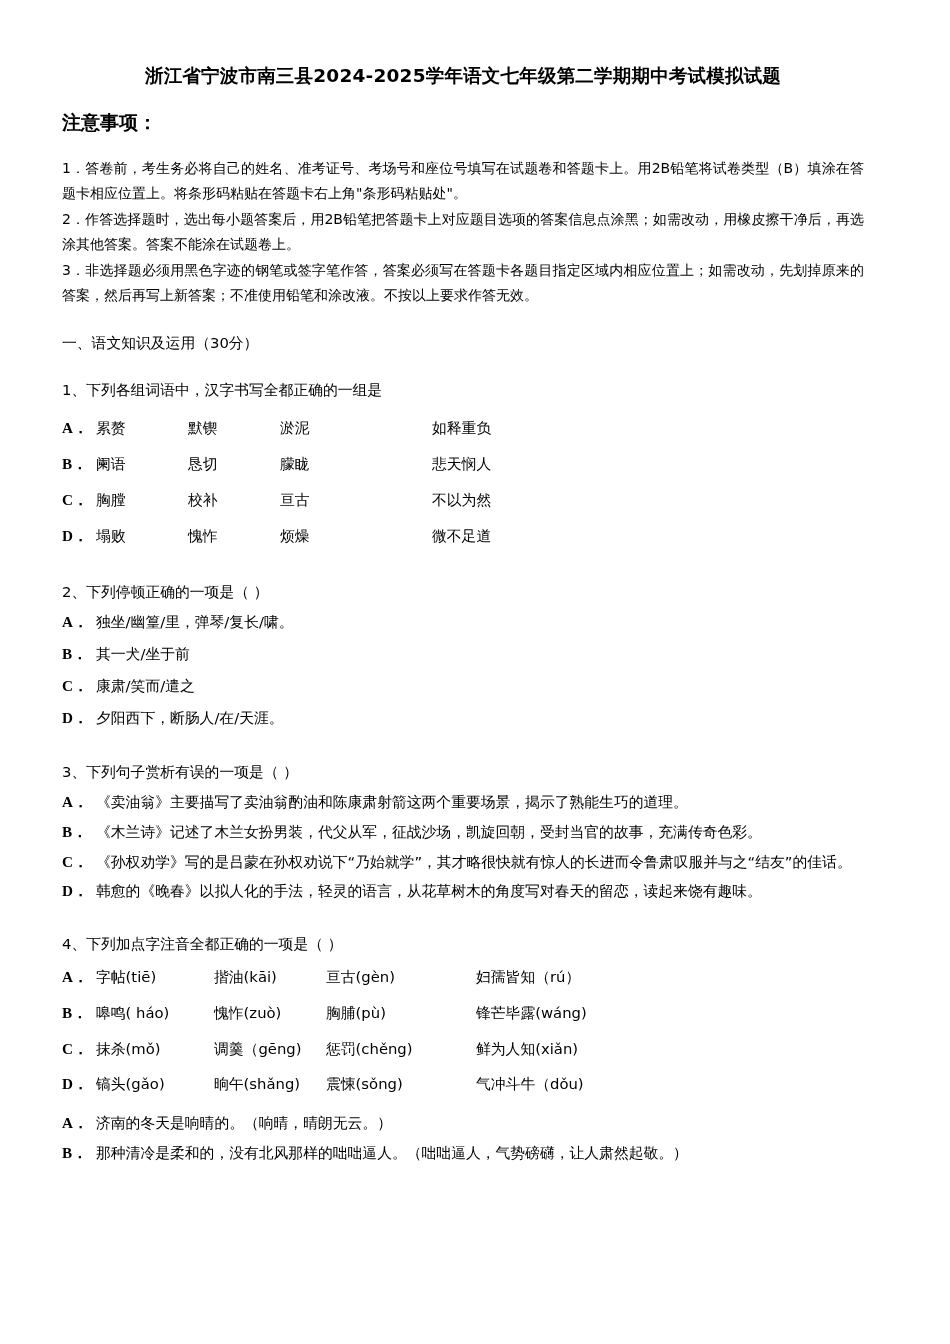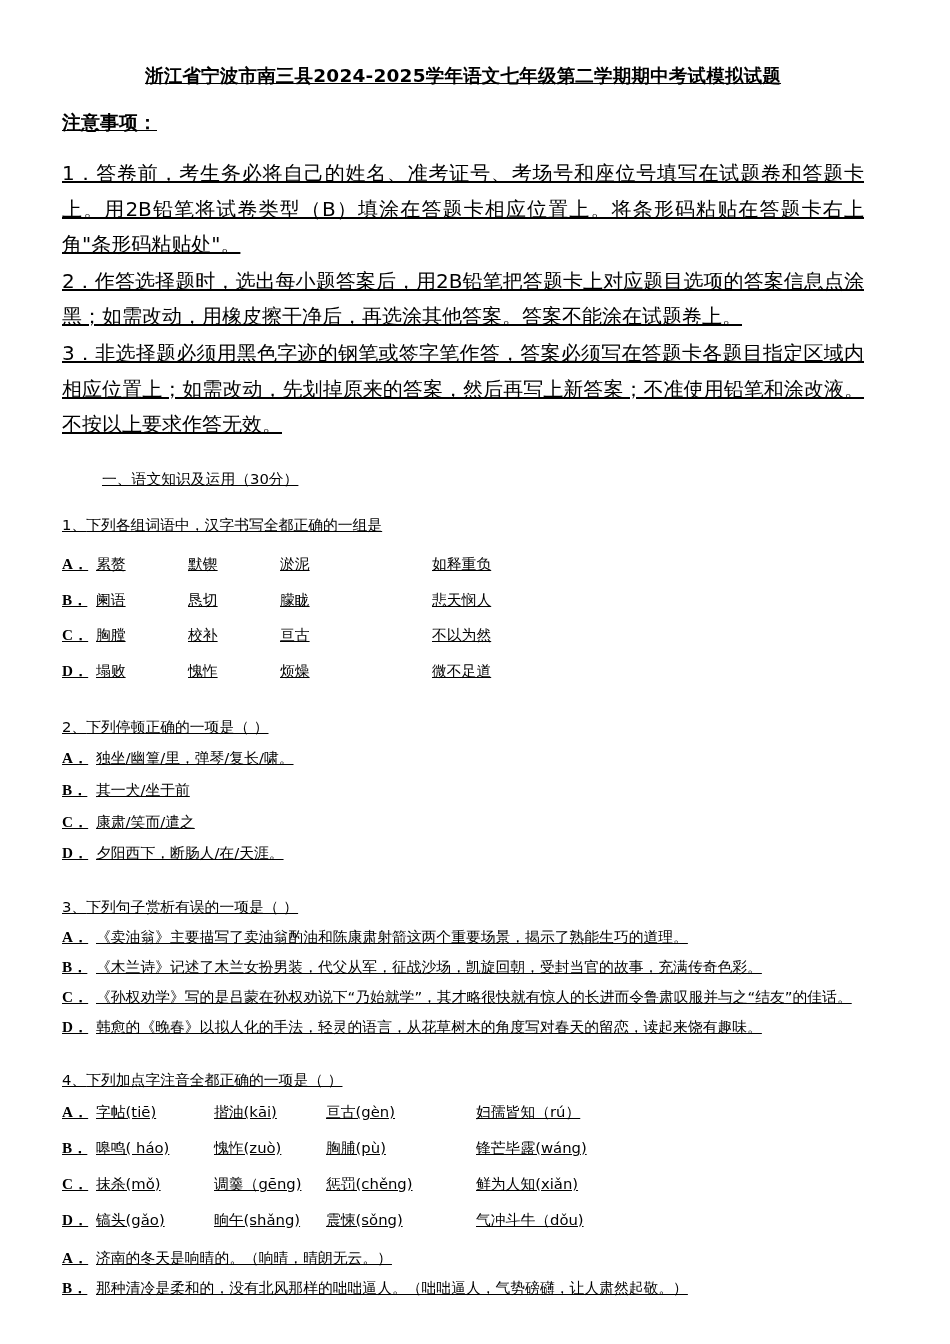--- a/index.html
+++ b/index.html
@@ -12,47 +12,45 @@
     min-height: 1344px;
     font-family: "DejaVu Sans", "Liberation Sans", sans-serif;
     color: #000000;
   }
   .page {
     width: 950px;
     min-height: 1344px;
     box-sizing: border-box;
     padding: 62px 86px 40px 62px;
     position: relative;
-    text-decoration: underline;
   }
   .doc-title {
     font-size: 18.5px;
     font-weight: bold;
     text-align: center;
     letter-spacing: 0.2px;
     margin: 0 0 16px 0;
     line-height: 1.5;
   }
   .notice-head {
     font-size: 19px;
     font-weight: bold;
     margin: 8px 0 18px 0;
     line-height: 1.7;
   }
   .notice-item {
-    font-size: 20px;
+    font-size: 14px;
     line-height: 1.78;
     text-align: justify;
     margin: 0 0 1px 0;
   }
   .section-title {
     font-size: 14.8px;
     line-height: 1.9;
     margin-top: 22px;
-    margin-left: 40px;
   }
   .question {
     font-size: 14.8px;
     line-height: 1.95;
     margin-top: 18px;
   }
   .choice-row {
     display: flex;
     align-items: baseline;
     font-size: 14.8px;

